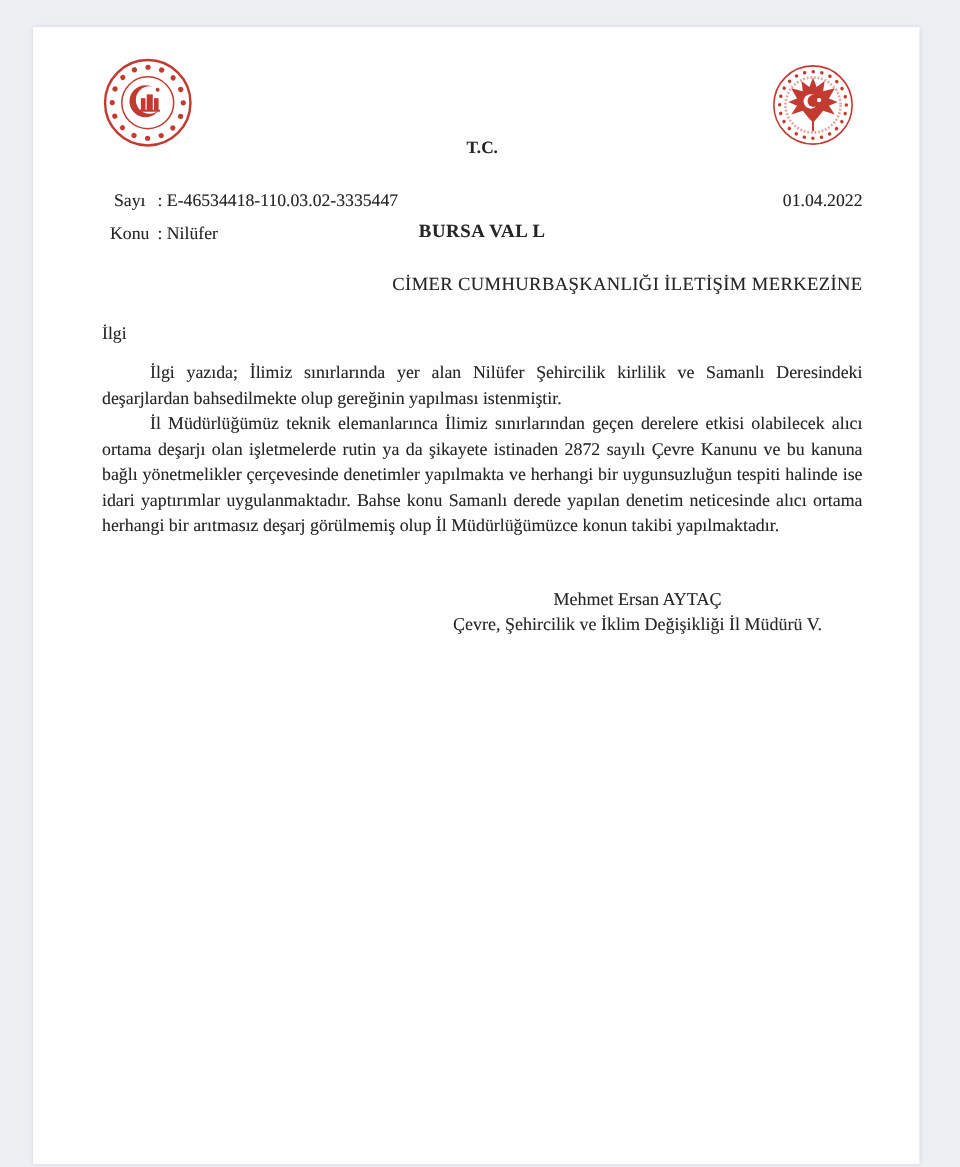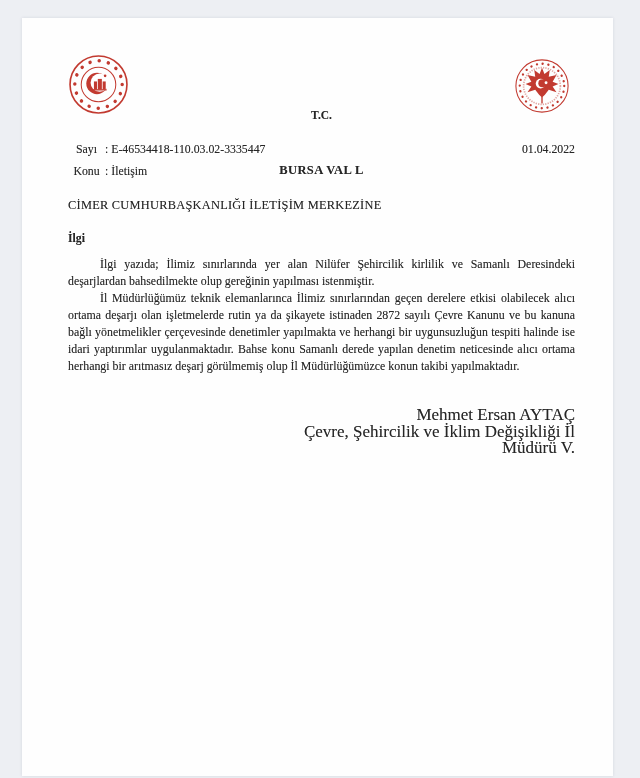--- a/index.html
+++ b/index.html
@@ -7,21 +7,21 @@
     width:640px;height:778px;overflow:hidden;
     background:#edeff3;
     font-family:"Liberation Serif","DejaVu Serif",serif;
   }
   .stage{position:relative;width:640px;height:778px;}
   .paper{
     position:absolute;left:22px;top:18px;width:591px;height:758px;
     background:#fefefe;
     box-shadow:0 0 3px rgba(40,50,80,.12);
     box-sizing:border-box;
-    padding:16px 38px 0 46px;
+    padding:0 38px 0 46px;
     color:#262626;
     text-shadow:0 0 .4px rgba(0,0,0,.30);
   }
   
   .letterhead{position:relative;height:104px;}
   .emblem{position:absolute;}
   .emblem.left{left:0;top:20px;width:61px;height:61px;}
   .emblem.right{right:4px;top:23px;width:58px;height:58px;}
   .er{fill:var(--emblem-red,#c23a30);}
   .es{stroke:var(--emblem-red,#c23a30);fill:none;}
@@ -29,30 +29,30 @@
   .letterhead-text{text-align:center;padding-top:33px;white-space:pre;line-height:1.27;}
   .lh1{font-size:11.5px;font-weight:700;}
   .lh2{font-size:12.5px;font-weight:700;letter-spacing:.4px;}
   .lh3{font-size:12.5px;}
   
   .meta{margin-top:0;font-size:11.8px;text-align:center;}
   .meta-row{display:flex;line-height:22px;white-space:pre;}
   .meta-label{width:37px;}
   .meta-date{margin-left:auto;}
   
-  .doc-title{text-align:left;margin-top:16px;font-size:12.4px;letter-spacing:.25px;line-height:15px;}
+  .doc-title{text-align:right;margin-top:16px;font-size:12.4px;letter-spacing:.25px;line-height:15px;}
   
-  .ilgi{display:flex;margin-top:18px;font-size:11.8px;white-space:pre;line-height:15px;font-weight:bold;}
+  .ilgi{display:flex;margin-top:18px;font-size:11.8px;white-space:pre;line-height:15px;}
   .ilgi-label{width:37px;}
   
   .body-text{margin-top:10px;font-size:11.9px;line-height:17px;text-align:justify;}
   p.para{margin:0;text-indent:32px;}
   p.closing{margin-top:4px;text-align:left;}
   
-  .signature{margin:32px 0 0 auto;width:300px;text-align:right;font-size:17px;line-height:16.5px;}
+  .signature{margin:32px 0 0 auto;width:300px;text-align:center;font-size:12px;line-height:16.5px;}
 </style>
 </head>
 <body style="background: rgb(237, 239, 243);">
 
 <div class="stage">
   <div class="paper">
 
     <div class="letterhead">
 
       <svg class="emblem left" viewBox="0 0 60 60">
@@ -86,21 +86,21 @@
     </div>
 
     <div class="meta">
       <div class="meta-row">
         <span class="meta-label">Sayı</span>
         <span class="meta-value">: E-46534418-110.03.02-3335447</span>
         <span class="meta-date">01.04.2022</span>
       </div>
       <div class="meta-row">
         <span class="meta-label">Konu</span>
-        <span class="meta-value">: İletişim</span>
+        <span class="meta-value">: Nilüfer</span>
       </div>
     </div>
 
     <div class="doc-title">CİMER CUMHURBAŞKANLIĞI İLETİŞİM MERKEZİNE</div>
 
     <div class="ilgi">
       <span class="ilgi-label">İlgi</span>
     </div>
 
     <div class="body-text">

